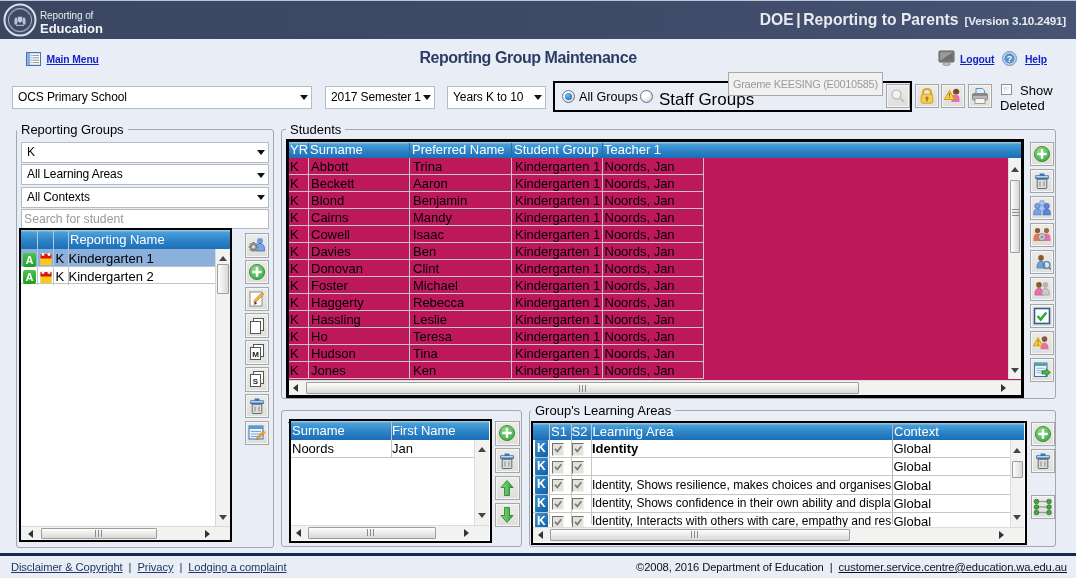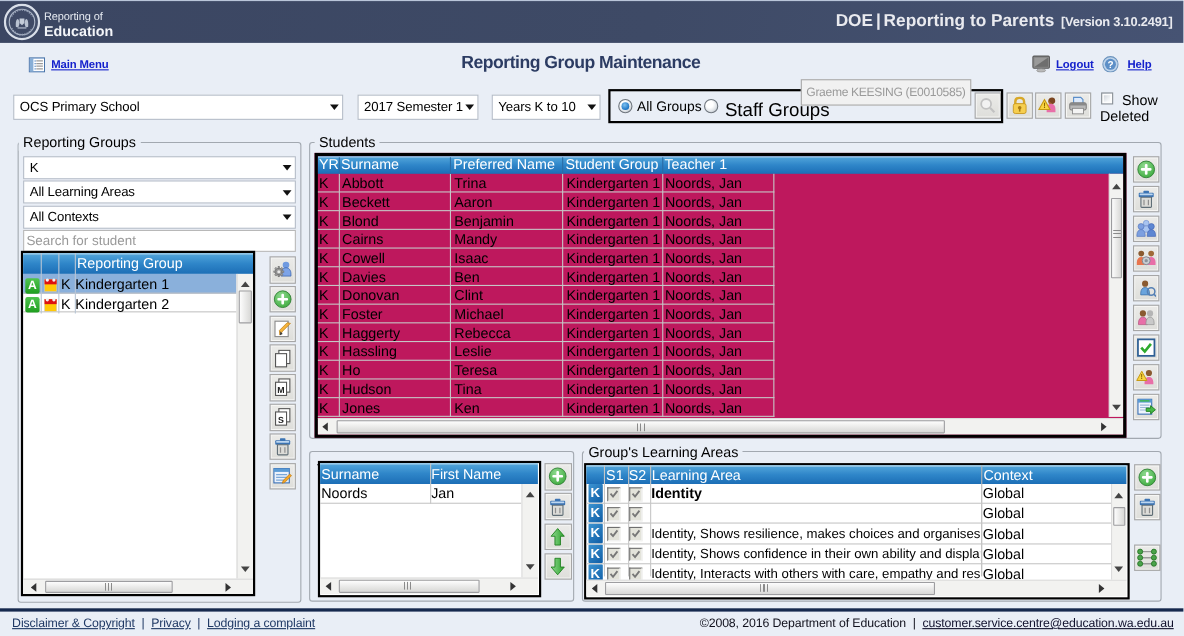--- a/index.html
+++ b/index.html
@@ -136,21 +136,21 @@
 
 <div class="fs" style="left:16px;top:129px;width:258px;height:419px;"></div>
 <div class="leg" style="left:17px;top:122px;">Reporting Groups</div>
 <div class="sel" style="left:21px;top:141.5px;width:248px;height:21px;line-height:19px;">K<span class="ar"></span></div>
 <div class="sel" style="left:21px;top:164px;width:248px;height:21px;line-height:19px;">All Learning Areas<span class="ar"></span></div>
 <div class="sel" style="left:21px;top:186.5px;width:248px;height:21px;line-height:19px;">All Contexts<span class="ar"></span></div>
 <div class="abs" style="left:21px;top:208.5px;width:248px;height:20px;background:#fff;border:1px solid #b8b8b8;font-size:12.2px;color:#999;line-height:18px;padding-left:2px;">Search for student</div>
 
 <div class="abs" style="left:19px;top:228px;width:213px;height:314px;border:2px solid #000;background:#fff;">
   <div class="thead abs" style="left:0;top:0;width:209px;height:19px;font-size:13px;line-height:19px;color:#fff;">
-      <span style="position:absolute;left:49px;">Reporting Group</span>
+      <span style="position:absolute;left:49px;">Reporting Name</span>
     </div>
 
   <div class="abs" style="left:0;top:19px;width:194px;height:18px;background:#8ab0db;"></div>
   <div class="abs" style="left:0;top:19px;width:194px;height:18px;border-bottom:1px solid #c3c3c3;"></div>
   <div class="abs" style="left:0;top:37px;width:194px;height:17px;border-bottom:1px solid #c3c3c3;"></div>
 
   <div class="abs" style="left:16px;top:0;width:1px;height:55px;background:#b9c6d5;"></div>
   <div class="abs" style="left:32px;top:0;width:1px;height:55px;background:#b9c6d5;"></div>
   <div class="abs" style="left:47px;top:0;width:1px;height:55px;background:#b9c6d5;"></div>
 

